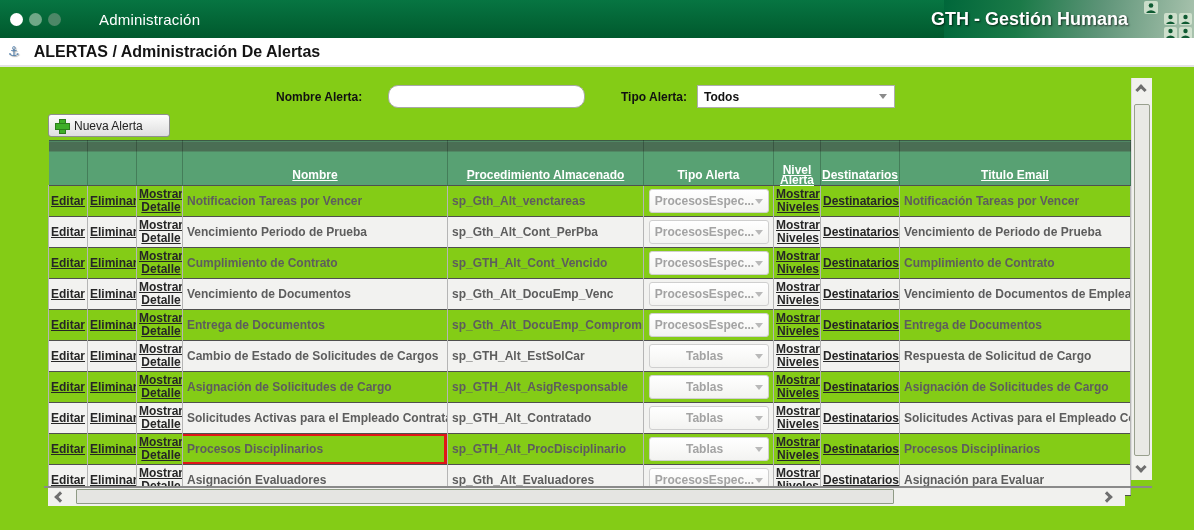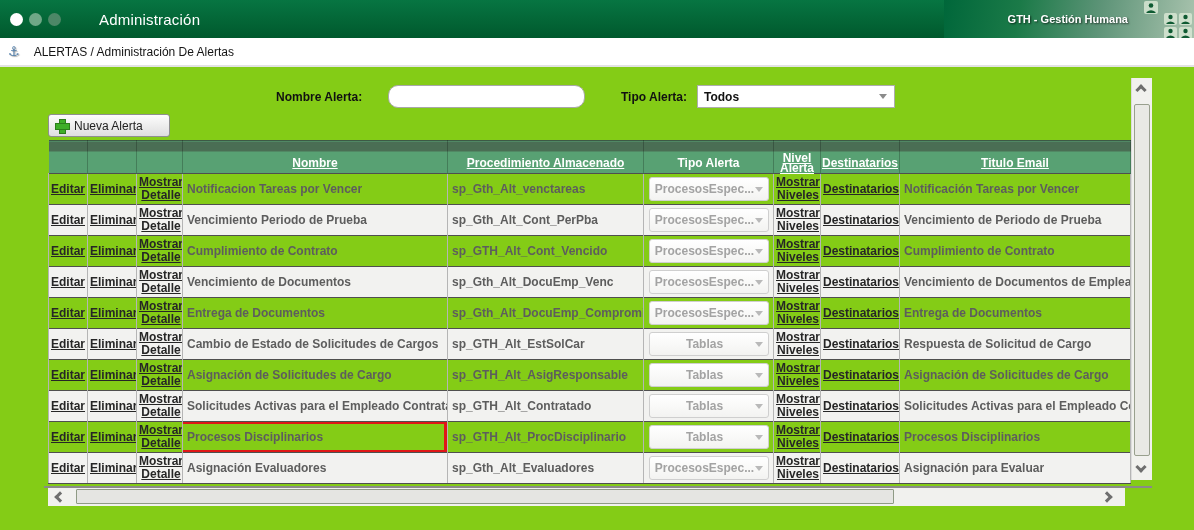--- a/index.html
+++ b/index.html
@@ -12,28 +12,28 @@
             background:linear-gradient(#077542,#00592d); display:flex; align-items:center; }
   .dots { display:flex; gap:6px; margin-left:10px; }
   .dot { width:13px; height:13px; border-radius:50%; }
   .dot1 { background:#ffffff; }
   .dot2 { background:#6fa887; }
   .dot3 { background:#4d8767; }
   .app-title { color:#fff; font-size:15px; margin-left:38px; letter-spacing:.2px; }
   .brand { position:absolute; right:0; top:0; width:250px; height:38px;
            background:linear-gradient(100deg,#00673a 0%,#1b7a48 30%,#5e9478 62%,#a9c3ae 100%);
            display:flex; align-items:center; justify-content:flex-end; }
-  .brand-text { color:#fff; font-size:11px; font-weight:bold; text-shadow:1px 1px 2px rgba(0,0,0,.65); white-space:nowrap; }
+  .brand-text { color:#fff; font-size:18px; font-weight:bold; text-shadow:1px 1px 2px rgba(0,0,0,.65); white-space:nowrap; }
   .brand-icons { width:66px; height:38px; flex:0 0 auto; }
 
   
   .crumbbar { position:absolute; left:0; top:38px; width:1194px; height:29px; background:#fff;
               border-bottom:2px solid #e3e3e3; display:flex; align-items:center; }
   .crumb-icon { margin-left:8px; font-size:13px; color:#4f7ca8; text-shadow:1px 1px 1px #aaa; }
-  .crumb-text { margin-left:14px; font-size:12px; font-weight:normal; color:#141414; }
+  .crumb-text { margin-left:14px; font-size:16px; font-weight:bold; color:#141414; }
 
   
   .lbl { position:absolute; font-size:12px; font-weight:bold; color:#111; }
   .lbl-nombre { left:276px; top:90px; }
   .name-input { position:absolute; left:388px; top:85px; width:197px; height:23px;
                 border:1px solid #a8a8a8; border-radius:10px; outline:none; padding:0 8px;
                 font-size:12px; background:#fff; }
   .lbl-tipo { left:621px; top:90px; }
   .select-box { position:absolute; left:697px; top:85px; width:198px; height:23px;
                 border:1px solid #adadad; background:#fff; display:flex; align-items:center; }
@@ -52,21 +52,21 @@
   .plus::before { left:4px; top:0; width:5px; height:13px; }
   .plus::after  { left:0; top:4px; width:13px; height:5px; }
 
   
   table.alerts { position:absolute; left:48px; top:140px; width:1082px;
                  border-collapse:collapse; table-layout:fixed; }
   col.c-edit{width:39px} col.c-del{width:49px} col.c-det{width:46px} col.c-nom{width:265px}
   col.c-proc{width:196px} col.c-tipo{width:130px} col.c-niv{width:47px} col.c-dest{width:79px} col.c-tit{width:231px}
   .alerts th { height:28px; background:linear-gradient(to bottom,#4a6e54 0,#4a6e54 10px,#58a173 10px,#58a173 100%);
                color:#fff; font-size:12px; font-weight:bold; text-align:center; vertical-align:middle;
-               border-right:1px solid rgba(0,0,0,.22); border-top:1px solid #3c5a45; padding-top:12px; line-height:10px; }
+               border-right:1px solid rgba(0,0,0,.22); border-top:1px solid #3c5a45; padding-top:24px; line-height:10px; }
   .alerts th .u { text-decoration:underline; }
   .alerts td { height:31px; border-top:1px solid #4f4f4f; border-right:1px solid #b5b5b5;
                border-left:1px solid #b5b5b5; font-size:12px; font-weight:bold; color:#5d5d5d;
                padding:0 4px; overflow:hidden; white-space:nowrap; vertical-align:middle; background-clip:padding-box; }
   .alerts tbody tr:last-child td { border-bottom:1px solid #4f4f4f; }
   .alerts tbody tr:nth-child(even) td { background:#f2f2f0; }
   td.center { text-align:center; padding:0 2px; }
   .tlink { color:#262626; text-decoration:underline; font-weight:bold; cursor:pointer; line-height:13px; display:inline-block; }
   td.rel { position:relative; }
   .hlbox { display:none; }

